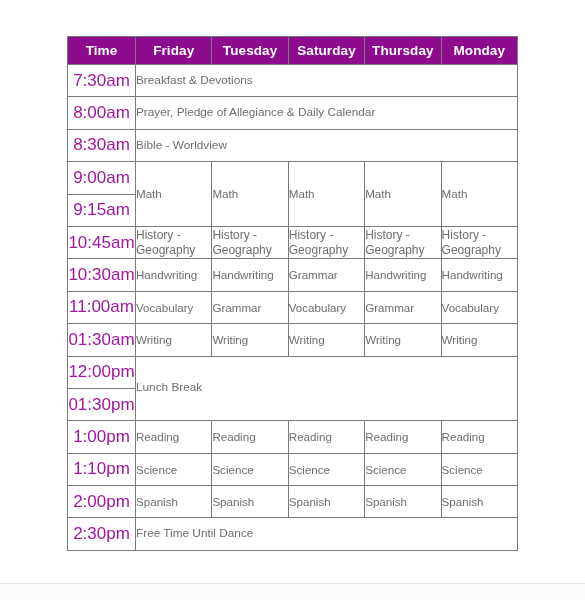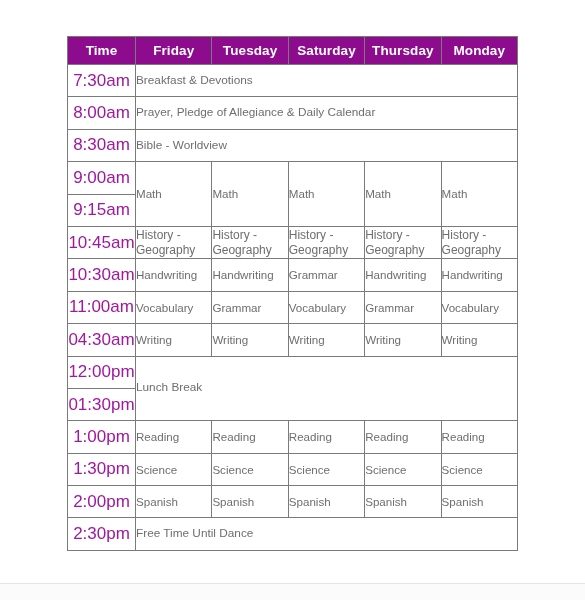--- a/index.html
+++ b/index.html
@@ -169,21 +169,21 @@
         <tr>
           <td class="time-cell">11:00am</td>
           <td>Vocabulary</td>
           <td>Grammar</td>
           <td>Vocabulary</td>
           <td>Grammar</td>
           <td>Vocabulary</td>
         </tr>
 
         <tr>
-          <td class="time-cell">04:30am</td>
+          <td class="time-cell">01:30am</td>
           <td>Writing</td>
           <td>Writing</td>
           <td>Writing</td>
           <td>Writing</td>
           <td>Writing</td>
         </tr>
 
         <tr>
           <td class="time-cell">12:00pm</td>
           <td class="span-all tall" colspan="5" rowspan="2">Lunch Break</td>
@@ -195,21 +195,21 @@
         <tr>
           <td class="time-cell">1:00pm</td>
           <td>Reading</td>
           <td>Reading</td>
           <td>Reading</td>
           <td>Reading</td>
           <td>Reading</td>
         </tr>
 
         <tr>
-          <td class="time-cell">1:30pm</td>
+          <td class="time-cell">1:10pm</td>
           <td>Science</td>
           <td>Science</td>
           <td>Science</td>
           <td>Science</td>
           <td>Science</td>
         </tr>
 
         <tr>
           <td class="time-cell">2:00pm</td>
           <td>Spanish</td>

